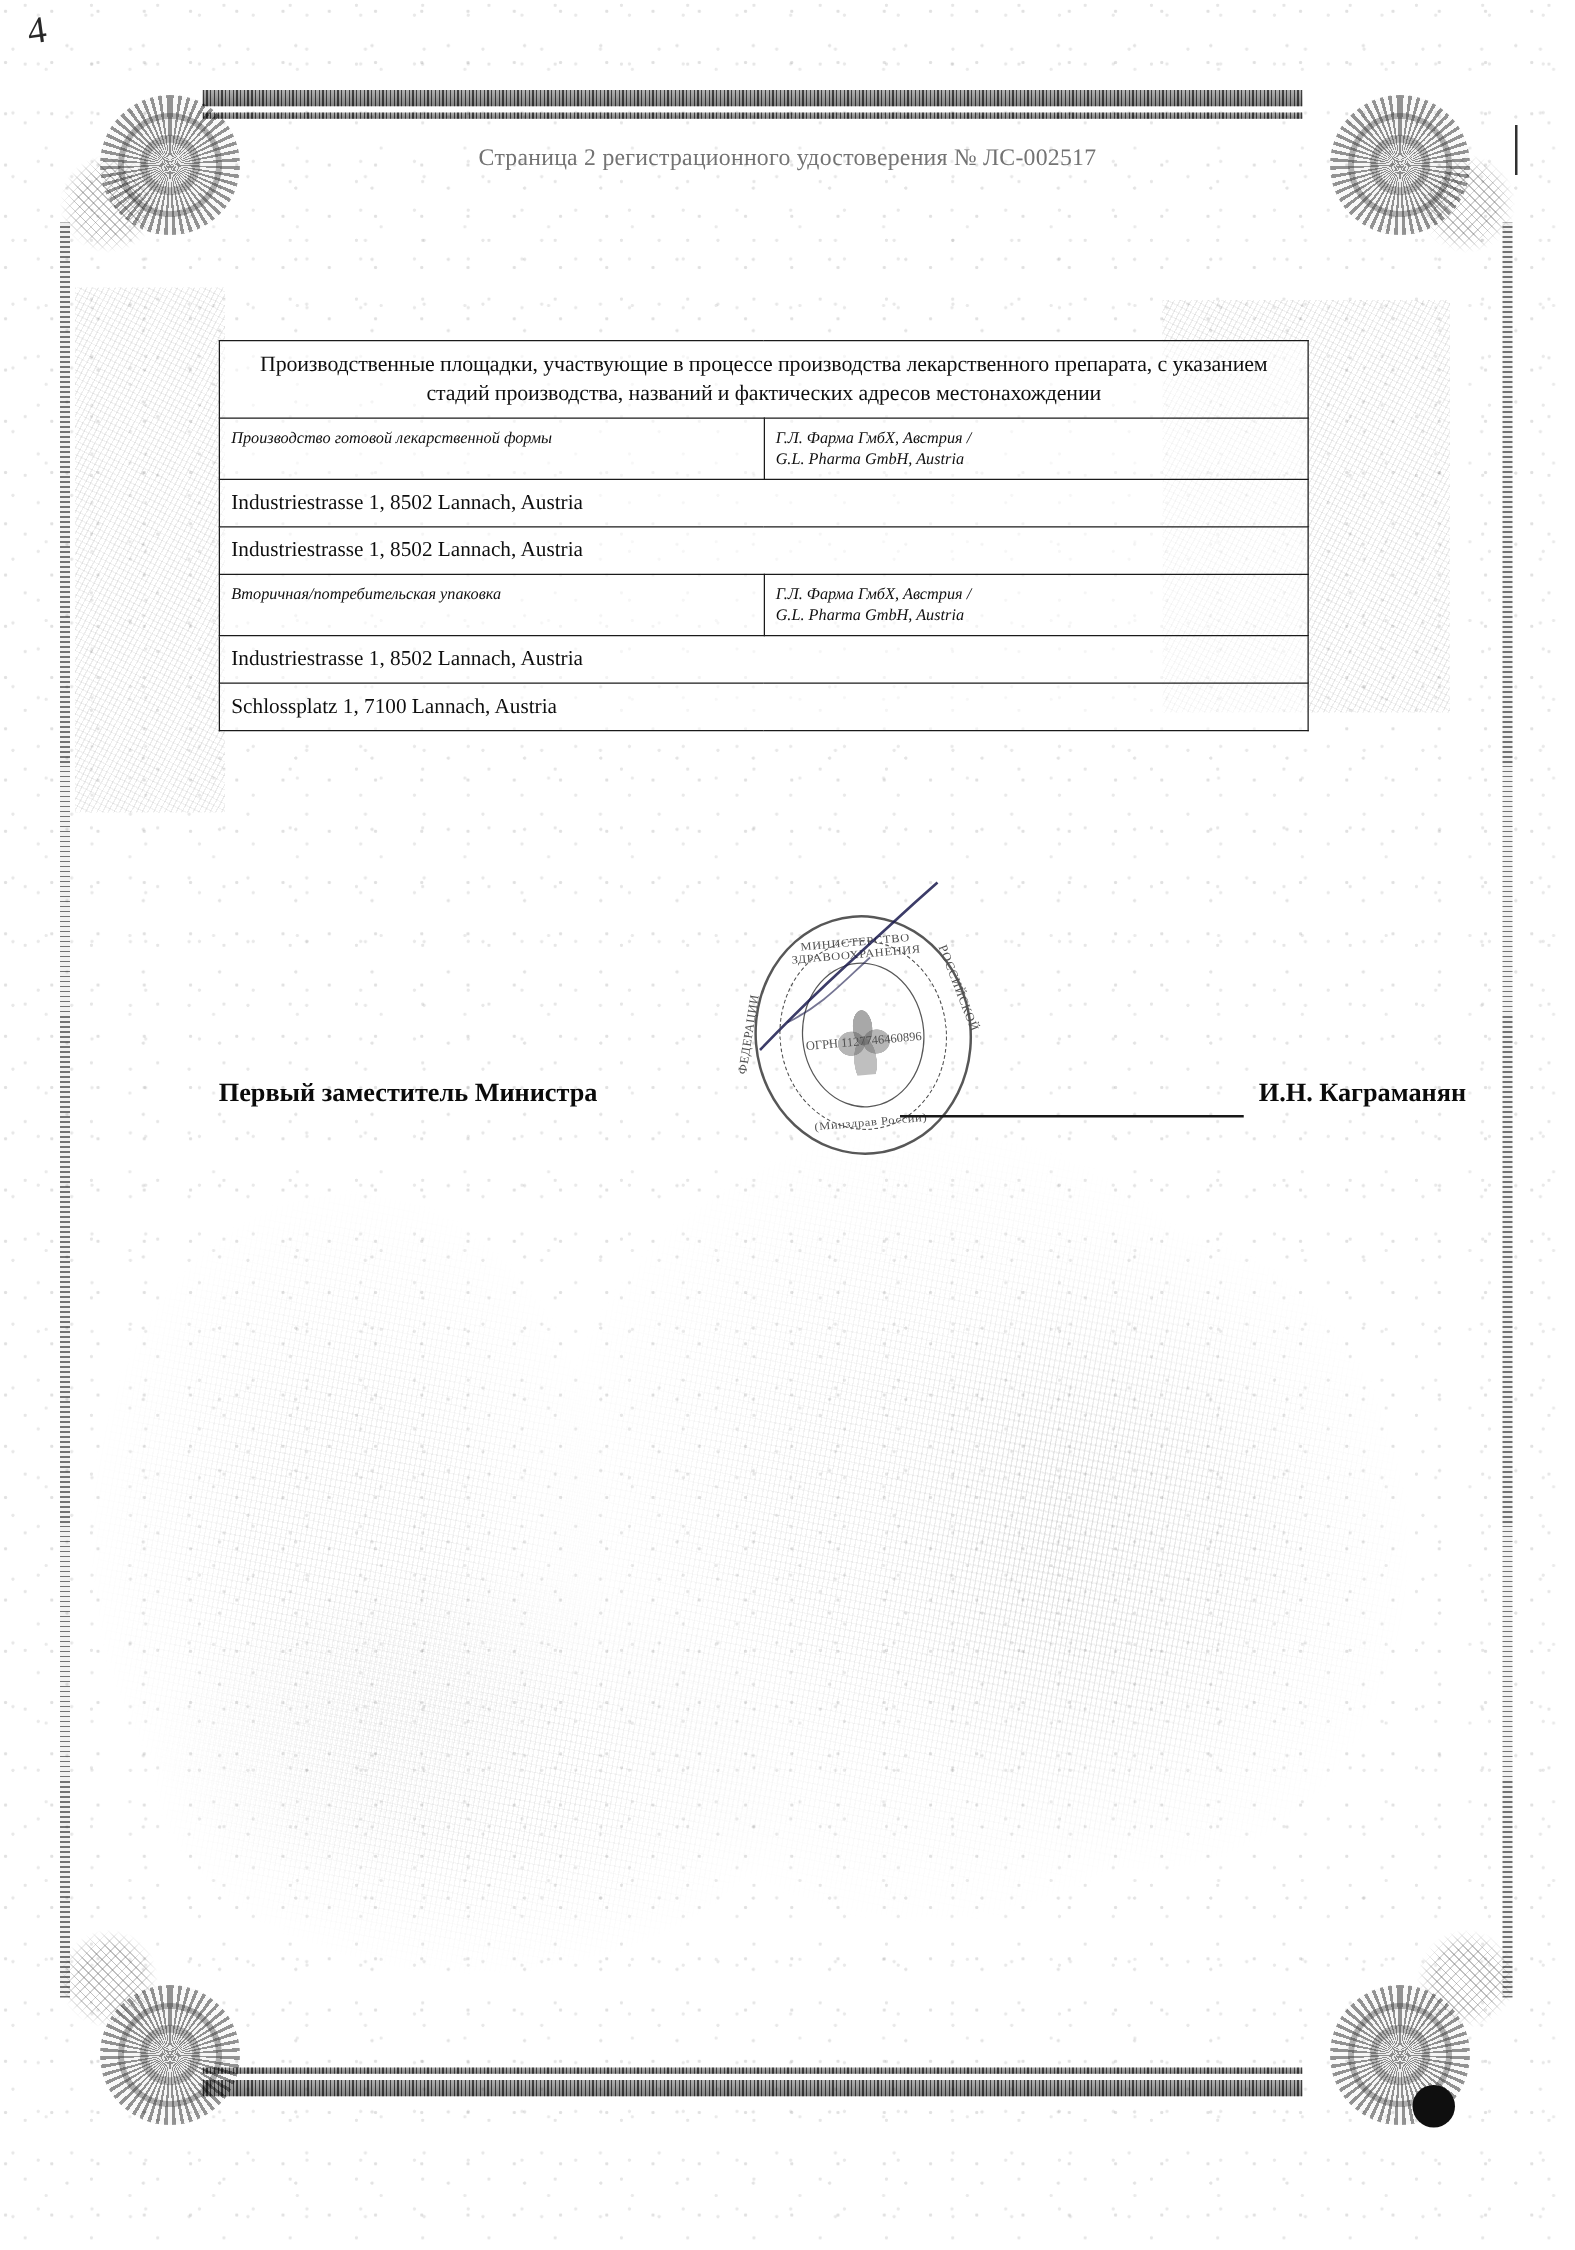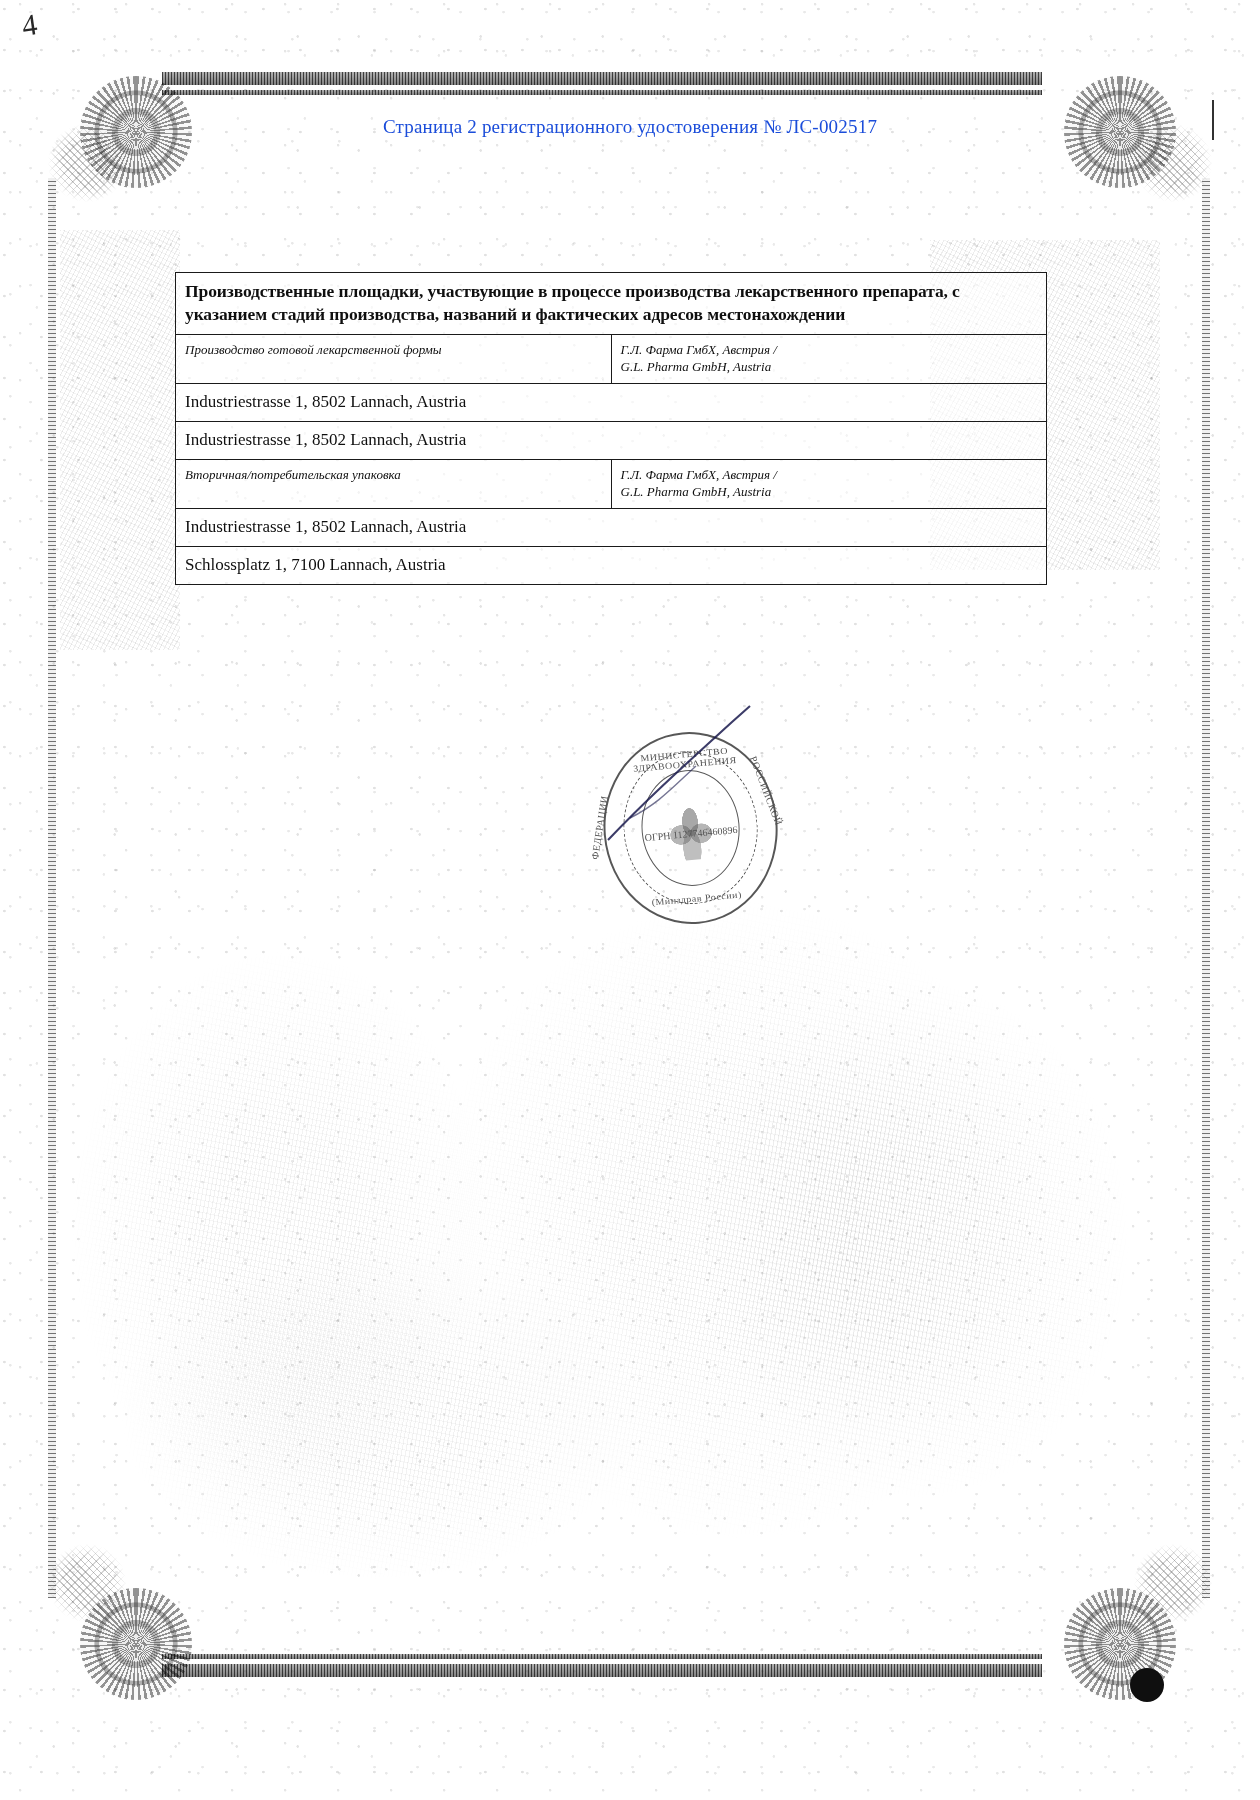--- a/index.html
+++ b/index.html
@@ -117,21 +117,21 @@
 
   
   .header-line {
     position: absolute;
     left: 0;
     top: 116px;
     width: 1260px;
     text-align: center;
     font-size: 19px;
     letter-spacing: .2px;
-    color: #1d4ed8;
+    color: #737373;
   }
 
   
   .doc-table {
     position: absolute;
     left: 175px;
     top: 272px;
     width: 872px;
     border-collapse: collapse;
     table-layout: fixed;
@@ -139,24 +139,25 @@
   }
   .doc-table td {
     border: 1.3px solid #1c1c1c;
     padding: 7px 9px 8px 9px;
     vertical-align: top;
     font-size: 13px;
     line-height: 1.28;
     color: #111;
   }
   .doc-table td.head {
-    font-weight: bold;
+    font-weight: normal;
     font-size: 17.5px;
     line-height: 1.32;
     letter-spacing: -.1px;
+    text-align: center;
   }
   .doc-table td.stage {
     font-style: italic;
     width: 495px;
   }
   .doc-table td.maker {
     width: 377px;
   }
   .doc-table td.addr {
     font-size: 17px;
@@ -373,14 +374,19 @@
       <div class="st-arc st-bottom">(Минздрав России)</div>
       <div class="st-center">ОГРН 1127746460896</div>
     </div>
   </div>
 
   <svg class="pen-stroke" viewBox="0 0 220 150">
     <path d="M8 140 C 50 96, 86 64, 132 22 L 150 6" stroke="#1b1b4d" stroke-width="2.1" fill="none" opacity=".85"></path>
     <path d="M30 118 C 58 104, 72 88, 96 66" stroke="#1b1b4d" stroke-width="1.4" fill="none" opacity=".6"></path>
   </svg>
 
+  <div class="sign-row">
+    <div class="sign-title">Первый заместитель Министра</div>
+    <div class="sign-rule"></div>
+    <div class="sign-name">И.Н. Каграманян</div>
+  </div>
 
 </div>
 
 </body></html>

